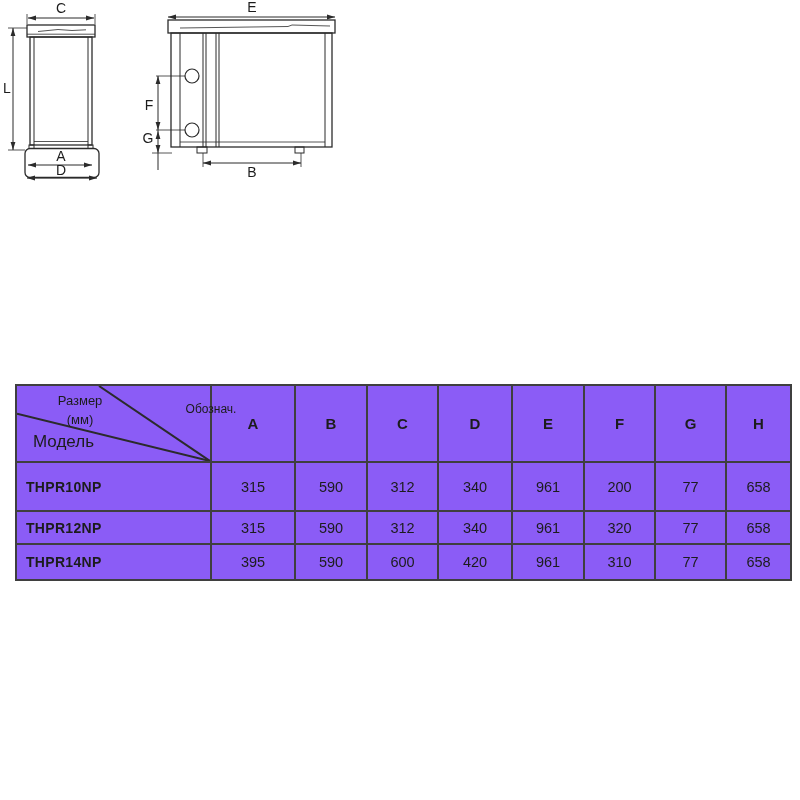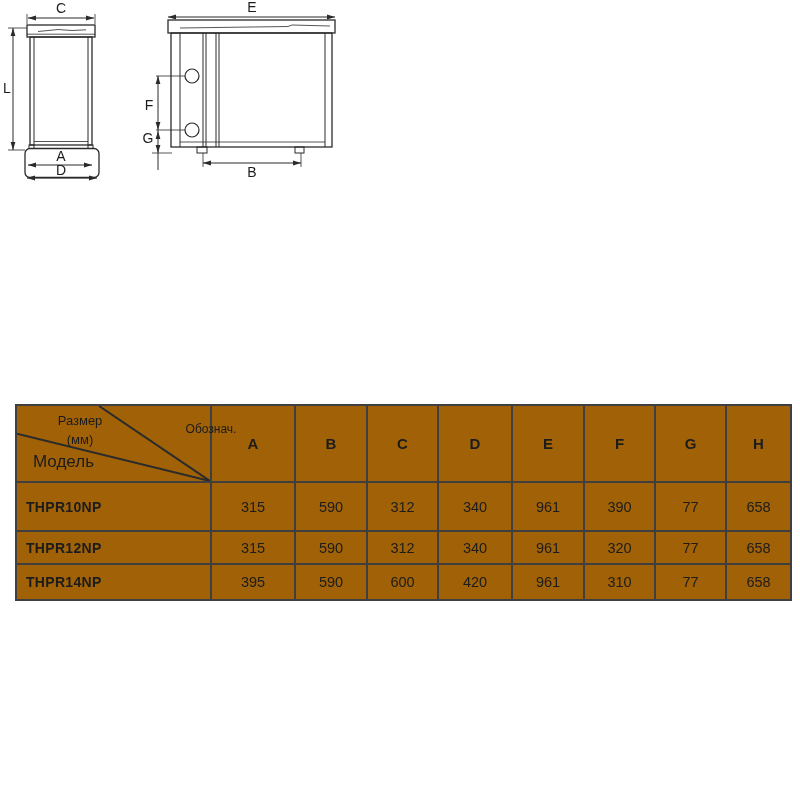--- a/index.html
+++ b/index.html
@@ -9,22 +9,22 @@
   }
   
   .drawing-wrap{position:absolute;left:0;top:180;width:360px;height:185px;}
   .drawing-wrap svg{display:block;}
   .dwg-line{stroke:#2b2b2b;fill:none;}
   .dwg-thin{stroke:#2b2b2b;stroke-width:.8;fill:none;}
   .dwg-fill{fill:#2b2b2b;stroke:none;}
   .dwg-text{font-family:"Liberation Sans",sans-serif;font-size:14px;fill:#1c1c1c;}
   
   .spec-table{
-    position:absolute;left:15px;top:404px;width:775px;
-    border-collapse:collapse;table-layout:fixed;background:#a16207;
+    position:absolute;left:15px;top:384px;width:775px;
+    border-collapse:collapse;table-layout:fixed;background:#8b5cf6;
   }
   .spec-table td,.spec-table th{
     border:2px solid #3f3f3f;padding:0;text-align:center;vertical-align:middle;
     font-family:"Liberation Sans",sans-serif;color:#1c1c1c;
   }
   .spec-table th{font-size:15px;font-weight:bold;}
   .spec-table td{font-size:14.5px;font-weight:normal;}
   .spec-table td.model-cell{
     text-align:left;padding-left:9px;font-weight:bold;font-size:14px;letter-spacing:.3px;
   }
@@ -158,21 +158,21 @@
     <th>G</th>
     <th>H</th>
   </tr>
   <tr style="height:49px">
     <td class="model-cell">THPR10NP</td>
     <td>315</td>
     <td>590</td>
     <td>312</td>
     <td>340</td>
     <td>961</td>
-    <td>390</td>
+    <td>200</td>
     <td>77</td>
     <td>658</td>
   </tr>
   <tr style="height:33px">
     <td class="model-cell">THPR12NP</td>
     <td>315</td>
     <td>590</td>
     <td>312</td>
     <td>340</td>
     <td>961</td>

